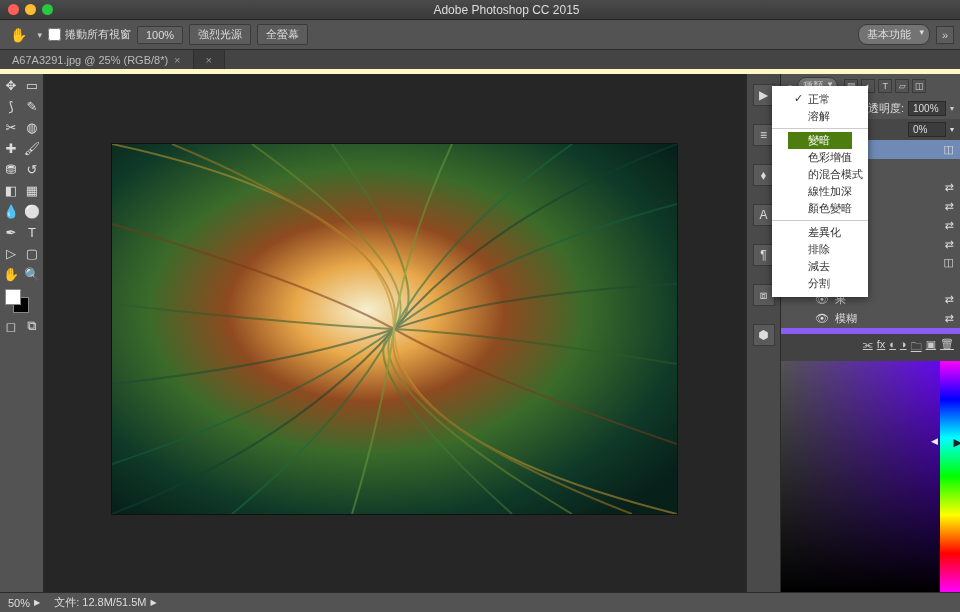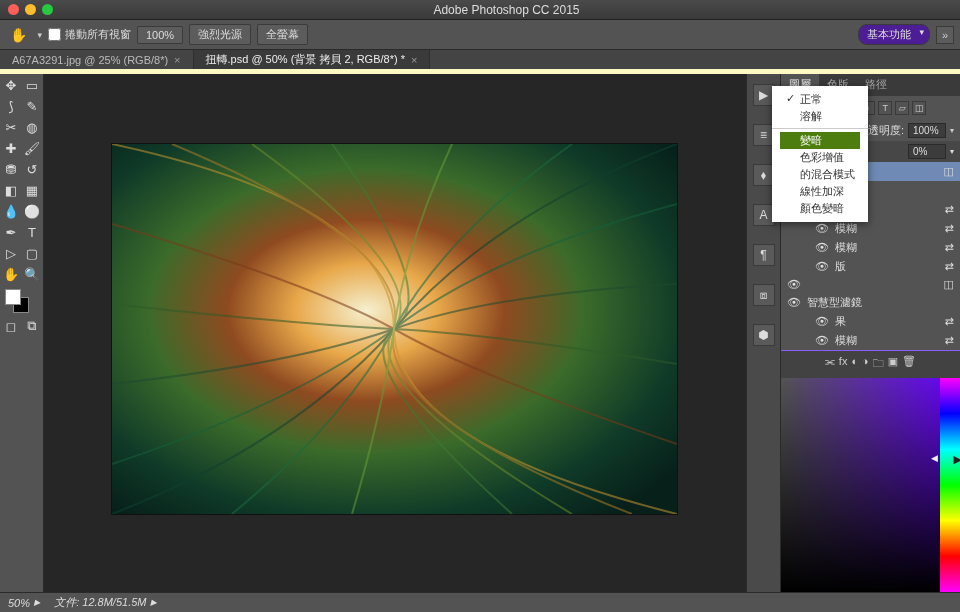--- a/index.html
+++ b/index.html
@@ -12,21 +12,21 @@
 .red { background: #ff5f57; } .yellow { background: #febc2e; } .green { background: #28c840; }
 .titlebar .title { flex: 1; text-align: center; color: #ddd; font-size: 12px; }
 
 
 .optionsbar { height: 30px; background: #535353; display: flex; align-items: center; padding: 0 6px; gap: 6px; border-bottom: 1px solid #2a2a2a; }
 .hand { font-size: 14px; color: #ddd; padding: 0 4px; }
 .chk { display: flex; align-items: center; gap: 4px; color: #ddd; }
 .chk input { margin: 0; }
 .btn { background: #5c5c5c; border: 1px solid #3a3a3a; color: #ddd; padding: 2px 8px; font-size: 11px; border-radius: 2px; cursor: pointer; }
 .optspacer { flex: 1; }
-.dropdown { background: #4c1d95; border: 1px solid #3a3a3a; color: #ddd; padding: 2px 18px 2px 8px; position: relative; border-radius: 9px; }
+.dropdown { background: #737373; border: 1px solid #3a3a3a; color: #ddd; padding: 2px 18px 2px 8px; position: relative; border-radius: 9px; }
 .dropdown::after { content: "▾"; position: absolute; right: 5px; font-size: 9px; }
 .panel-btn { width: 18px; height: 18px; background: #5c5c5c; border: 1px solid #3a3a3a; display: flex; align-items: center; justify-content: center; font-size: 11px; color: #ccc; }
 
 
 .doctabs { height: 24px; background: #444; display: flex; align-items: stretch; border-bottom: 5px solid #fef9c3; }
 .doctab { padding: 0 12px; display: flex; align-items: center; gap: 6px; color: #bbb; font-size: 11px; border-right: 1px solid #2f2f2f; cursor: pointer; }
 .doctab.active { background: #3a3a3a; color: #eee; }
 .doctab .x { font-size: 11px; color: #999; }
 
 
@@ -44,42 +44,42 @@
 
 .rcol { width: 180px; background: #535353; border-left: 1px solid #2a2a2a; display: flex; flex-direction: column; }
 .rtabs { display: flex; height: 22px; background: #3a3a3a; }
 .rtab { padding: 3px 8px; font-size: 11px; color: #aaa; cursor: pointer; }
 .rtab.active { color: #eee; background: #535353; }
 .rrow { display: flex; align-items: center; padding: 3px 6px; gap: 4px; }
 .rinput { background: #3c3c3c; border: 1px solid #2a2a2a; color: #ddd; padding: 1px 4px; width: 38px; font-size: 10px; }
 .layer-row { display: flex; align-items: center; padding: 2px 6px; gap: 6px; font-size: 11px; color: #ddd; }
 .layer-row.selected { background: #6f8ab4; }
 .eye { width: 14px; text-align: center; }
-.layer-bottom { display: flex; gap: 4px; padding: 4px 6px; justify-content: center; background: #424242; border-top: 1px solid #8b5cf6; }
+.layer-bottom { display: flex; gap: 4px; padding: 4px 6px; justify-content: flex-end; background: #424242; border-top: 6px solid #8b5cf6; text-decoration: underline; }
 .layer-bottom span { font-size: 11px; color: #ccc; cursor: pointer; }
 
 
 .iconstrip { width: 34px; background: #4a4a4a; border-left: 1px solid #2a2a2a; display: flex; flex-direction: column; align-items: center; padding-top: 10px; gap: 18px; }
 .iconstrip .ic { width: 22px; height: 22px; background: #5a5a5a; border: 1px solid #3a3a3a; display: flex; align-items: center; justify-content: center; color: #ddd; font-size: 12px; cursor: pointer; }
 
 
 .blend-popup { position: absolute; left: 772px; top: 86px; width: 96px; background: #fff; color: #333; font-size: 11px; box-shadow: 0 2px 8px rgba(0,0,0,.5); z-index: 100; padding: 2px 0; }
-.blend-popup .group { border-top: 1px solid #ccc; padding: 3px 8px; }
+.blend-popup .group { border-top: 1px solid #ccc; padding: 3px 16px; }
 .blend-popup .group:first-child { border-top: none; }
 .blend-popup .item { padding: 1px 18px 1px 20px; cursor: pointer; position: relative; white-space: nowrap; }
 .blend-popup .item.current::before { content: "✓"; position: absolute; left: 6px; }
 .blend-popup .item.highlighted { background: #4d7c0f; color: #fff; }
 
 
 .colorarea { flex: 1; position: relative; background: linear-gradient(to top, #000, transparent), linear-gradient(to right, #fff0, #60f); min-height: 200px; }
 .huebar { position: absolute; right: 0; top: 0; bottom: 0; width: 20px; background: linear-gradient(#f0f,#00f,#0ff,#0f0,#ff0,#f00,#f0f); }
 
 
 .statusbar { height: 20px; background: #535353; display: flex; align-items: center; padding: 0 8px; gap: 14px; font-size: 11px; color: #ddd; border-top: 1px solid #2a2a2a; }
-.statusbar .seg { display: flex; align-items: center; gap: 4px; font-style: italic; }
+.statusbar .seg { display: flex; align-items: center; gap: 4px; }
 .statusbar .tri { font-size: 8px; }
 
 .smallicons { display: flex; gap: 3px; margin-left: 2px; }
 .smallicons span { width: 14px; height: 14px; border: 1px solid #3a3a3a; display: flex; align-items: center; justify-content: center; font-size: 9px; color: #ccc; }
 .opacity-label { color: #ddd; font-size: 11px; }
 .lockrow { background: #474747; padding: 3px 6px; font-size: 10px; color: #ddd; display: flex; align-items: center; gap: 4px; }
 
 .fx-list { padding-left: 28px; }
 </style>
 </head>
@@ -108,21 +108,20 @@
   <div class="dropdown">基本功能</div>
   <div class="panel-btn">»</div>
 </div>
 
 <div class="doctabs">
   <div class="doctab">
     <span>A67A3291.jpg @ 25% (RGB/8*)</span>
     <span class="x">×</span>
   </div>
   <div class="doctab active">
-    <span>扭轉.psd @ 50% (背景 拷貝 2, RGB/8*) *</span>
     <span class="x">×</span>
   </div>
 </div>
 
 <div class="main">
 
   <div class="toolbox">
     <div class="tool">✥</div>
     <div class="tool">▭</div>
     <div class="tool">⟆</div>
@@ -186,25 +185,20 @@
     <div class="ic">▶</div>
     <div class="ic">≡</div>
     <div class="ic">⬧</div>
     <div class="ic">A</div>
     <div class="ic">¶</div>
     <div class="ic">⧈</div>
     <div class="ic">⬢</div>
   </div>
 
   <div class="rcol">
-    <div class="rtabs">
-      <div class="rtab active">圖層</div>
-      <div class="rtab">色版</div>
-      <div class="rtab">路徑</div>
-    </div>
     <div class="rrow">
       <span>⌕</span>
       <div class="dropdown" style="flex:0 0 auto; font-size:10px; padding:1px 14px 1px 5px;">種類</div>
       <div class="smallicons">
         <span>▧</span>
         <span>◐</span>
         <span>T</span>
         <span>▱</span>
         <span>◫</span>
       </div>
@@ -308,20 +302,26 @@
       <div class="item current">正常</div>
       <div class="item">溶解</div>
     </div>
     <div class="group">
       <div class="item highlighted">變暗</div>
       <div class="item">色彩增值</div>
       <div class="item">的混合模式</div>
       <div class="item">線性加深</div>
       <div class="item">顏色變暗</div>
     </div>
+    <div class="group">
+      <div class="item">差異化</div>
+      <div class="item">排除</div>
+      <div class="item">減去</div>
+      <div class="item">分割</div>
+    </div>
   </div>
 
 <div class="statusbar">
   <div class="seg">
     <span>50%</span>
     <span class="tri">▶</span>
   </div>
   <div class="seg">
     <span>文件: 12.8M/51.5M</span>
     <span class="tri">▶</span>

